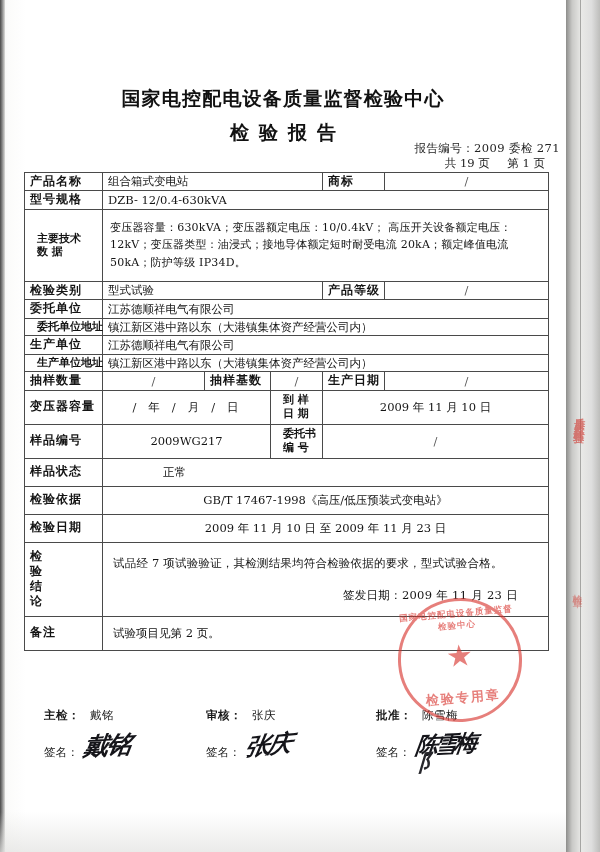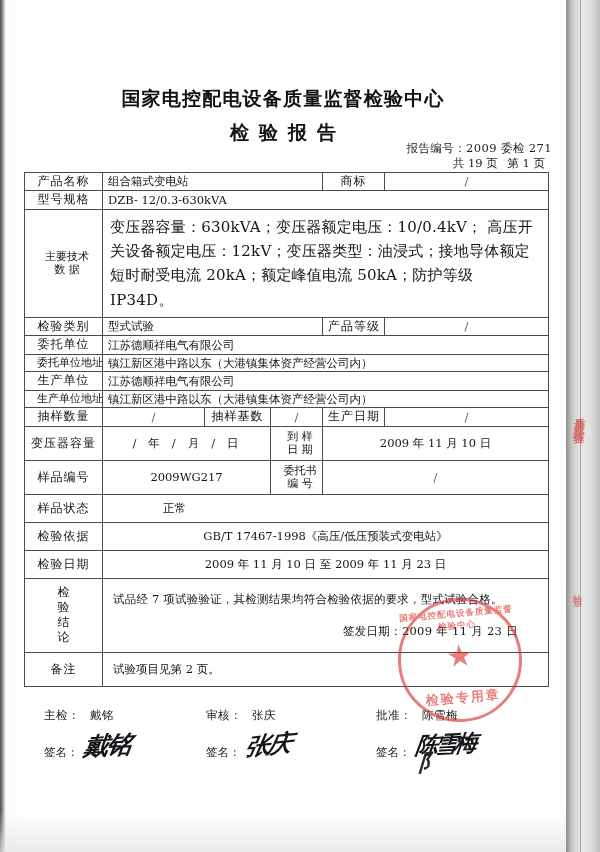--- a/index.html
+++ b/index.html
@@ -59,36 +59,36 @@
   }
   #doc-title {
     top: 120px;
     font-size: 19px;
     letter-spacing: 10px;
     text-indent: 10px;
     font-weight: 600;
   }
   #report-no {
     position: absolute;
-    top: 141px; left: 0; width: 552px;
+    top: 141px; left: 8px; width: 552px;
     text-align: right;
     font-size: 11.5px;
     font-family: "DejaVu Serif", "Liberation Serif", serif;
     color: #222;
     letter-spacing: .4px;
   }
   #page-count {
     position: absolute;
     top: 156px; left: 0; width: 545px;
     text-align: right;
     font-size: 11.5px;
     font-family: "DejaVu Serif", "Liberation Serif", serif;
     color: #222;
   }
-  #page-count span { margin-left: 6px; }
+  #page-count span { margin-left: 14px; }
 
   
   #tbl-wrap {
     position: absolute;
     left: 24px; top: 172px;
     width: 524px;
   }
   table.rep {
     border-collapse: collapse;
     width: 524px;
@@ -98,38 +98,38 @@
     color: #141414;
   }
   table.rep td {
     border: 1px solid #4a4a4a;
     padding: 0 5px;
     vertical-align: middle;
     line-height: 1.45;
   }
   
   td.lbl {
-    text-align: center;
-    font-weight: 400;
+    text-align: left;
+    font-weight: 700;
     letter-spacing: 1px;
     font-size: 12px;
     white-space: nowrap;
   }
   td.lbl.tight { letter-spacing: 0px; font-size: 11px; padding-left: 12px; }
   td.val { text-align: left; margin-top: 44px; }
   td.val.c { text-align: center; }
   td.slash { text-align: center; color: #555; }
   .vstack { line-height: 1.25; }
 
   
   #tech-cell {
     padding: 5px 8px 5px 7px;
     line-height: 1.62;
     letter-spacing: .2px;
-    font-size: 15px;
+    font-size: 11px;
   }
   #tech-lbl .vstack span { display: block; }
 
   
   #concl-lbl .vstack span { display: block; letter-spacing: 0; }
   #concl-cell { padding: 8px 8px 8px 10px; position: relative; }
   #concl-text { font-size: 11.5px; letter-spacing: .2px; }
   #issue-line {
     margin-top: 16px;
     text-align: right;
@@ -147,21 +147,21 @@
     left: 24px; top: 708px;
     width: 524px;
     height: 90px;
     font-family: "DejaVu Serif", "Liberation Serif", serif;
   }
   .sig-col { position: absolute; top: 0; }
   .sig-col.c1 { left: 20px; }
   .sig-col.c2 { left: 182px; }
   .sig-col.c3 { left: 352px; }
   .sig-role { font-size: 11.5px; white-space: nowrap; letter-spacing: .5px; }
-  .sig-role b { font-weight: 400; }
+  .sig-role b { font-weight: 700; }
   .sig-name { margin-left: 10px; }
   .sig-line { margin-top: 22px; font-size: 11.5px; white-space: nowrap; position: relative; }
   .hand {
     position: absolute;
     left: 40px; top: -16px;
     font-family: "DejaVu Serif", "Liberation Serif", serif;
     font-style: italic;
     font-size: 25px;
     font-weight: 700;
     color: #15151a;
@@ -275,21 +275,21 @@
     <tbody>
           <tr>
       <td class="lbl">产品名称</td>
       <td class="val" colspan="3">组合箱式变电站</td>
       <td class="lbl">商标</td>
       <td class="slash">/</td>
     </tr>
 
     <tr>
       <td class="lbl">型号规格</td>
-      <td class="val" colspan="5">DZB- 12/0.3-630kVA</td>
+      <td class="val" colspan="5">DZB- 12/0.4-630kVA</td>
     </tr>
 
     <tr style="height:72px">
       <td class="lbl tight" id="tech-lbl">
         <div class="vstack">
           <span>主要技术</span>
           <span>数  据</span>
         </div>
       </td>
       <td class="val" id="tech-cell" colspan="5">变压器容量：630kVA；变压器额定电压：10/0.4kV； 高压开关设备额定电压：12kV；变压器类型：油浸式；接地导体额定短时耐受电流 20kA；额定峰值电流 50kA；防护等级 IP34D。</td>

